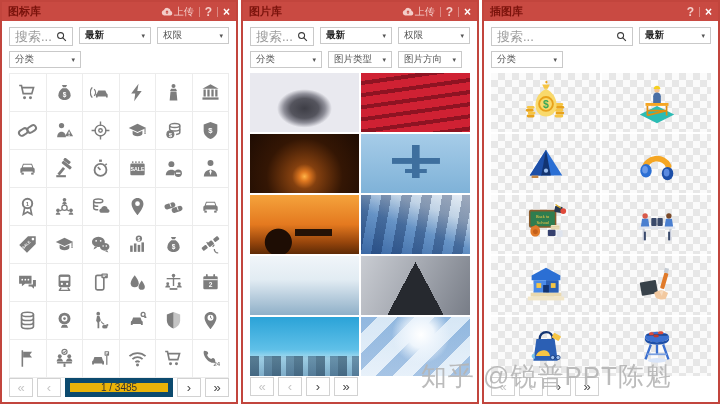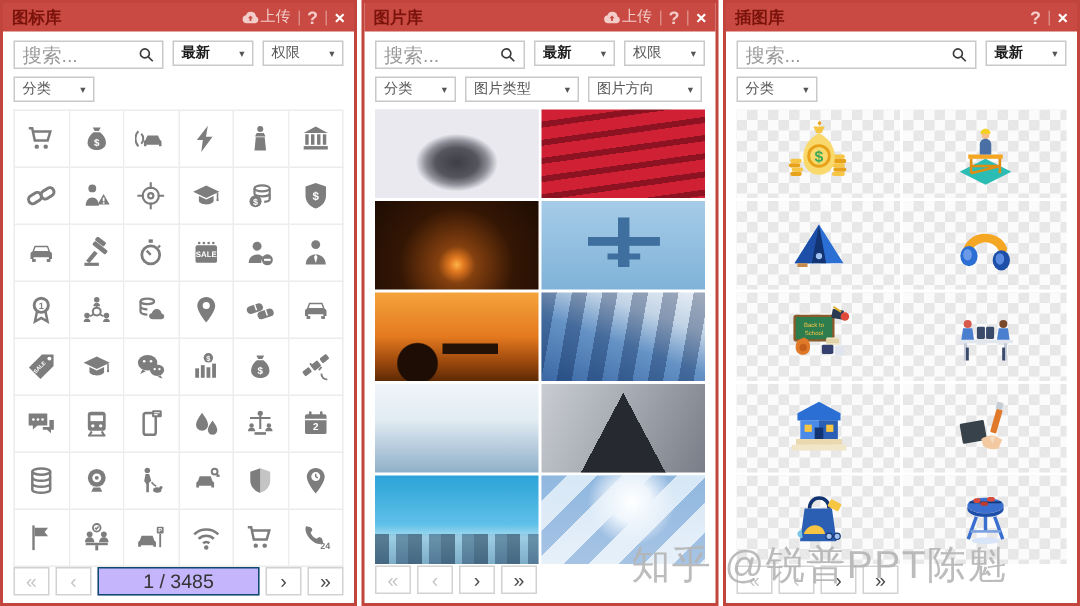--- a/index.html
+++ b/index.html
@@ -14,41 +14,41 @@
   .tb-btn{font-size:10px;color:#f3cdc9;display:flex;align-items:center;gap:1px;cursor:pointer;line-height:1}
   .tb-btn.help{font-weight:bold;font-size:12px}
   .tb-btn.close{color:#fff;font-size:12px;font-weight:bold}
   .tb-sep{width:1px;height:10px;background:rgba(255,255,255,.35)}
   .controls{padding:6px 7px 0;flex:none}
   .frow{display:flex;gap:6px;margin-bottom:5px}
   .search{flex:1;height:17px;border:1px solid #c9c9c9;display:flex;align-items:center;padding:0 5px;background:#fff;min-width:0}
   .search input{border:none;outline:none;flex:1;font-size:13px;color:#333;min-width:0;background:transparent;
                 font-family:inherit;padding:0}
   .search input::placeholder{color:#9a9a9a}
-  .dd{width:54px;height:17px;border:1px solid #c9c9c9;display:flex;align-items:center;justify-content:space-between;
+  .dd{width:72px;height:17px;border:1px solid #c9c9c9;display:flex;align-items:center;justify-content:space-between;
       padding:0 5px;font-size:9.5px;color:#555;background:#fff;box-sizing:border-box;cursor:pointer;flex:none}
-  .dd.wide{width:76px}
+  .dd.wide{width:64px}
   .dd-bold .dd-label{font-weight:bold;color:#1d1d1d}
   .dd-arrow{font-size:7px;color:#555}
   .grid{margin:0 7px;flex:none}
   .icons-grid{display:grid;grid-template-columns:repeat(6,1fr);border-top:1px solid #ececec;border-left:1px solid #ececec}
   .icell{height:37px;border-right:1px solid #ececec;border-bottom:1px solid #ececec;display:flex;
          align-items:center;justify-content:center;cursor:pointer;background:#fff}
   .photo-grid{display:grid;grid-template-columns:1fr 1fr;gap:2px}
   .photo{height:59px;cursor:pointer}
   .illus{height:59px;cursor:pointer;display:flex;align-items:center;justify-content:center}
   .checker{background-image:linear-gradient(45deg,#e7e7e7 25%,transparent 25%,transparent 75%,#e7e7e7 75%),
            linear-gradient(45deg,#e7e7e7 25%,transparent 25%,transparent 75%,#e7e7e7 75%);
            background-position:0 0,7px 7px;background-size:14px 14px;background-color:#fbfbfb}
   .pager{margin:5px 7px 6px;display:flex;gap:4px;align-items:center;margin-top:auto}
   .pbtn{width:24px;height:19px;border:1px solid #d2d2d2;display:flex;align-items:center;justify-content:center;
         font-size:13px;color:#4a4a4a;background:#fff;cursor:pointer;box-sizing:border-box;line-height:1}
   .pbtn.dis{color:#c6c6c6}
-  .pbox{flex:1;height:19px;border:1px solid #0c4a6e;display:flex;align-items:center;justify-content:center;
-        font-size:13px;color:#333;box-sizing:border-box;background:#c4b5fd}
+  .pbox{flex:1;height:19px;border:5px solid #0c4a6e;display:flex;align-items:center;justify-content:center;
+        font-size:10px;color:#333;box-sizing:border-box;background:#eab308}
   .watermark{position:absolute;right:48px;bottom:10px;font-size:26px;color:#b5b5b5;opacity:.9;
              letter-spacing:1px;pointer-events:none;z-index:5;font-weight:500}
   .mag{flex:none}
 </style>
 </head>
 <body>
 
 <div class="panel">
   <div class="titlebar">
     <span class="title">图标库</span>

